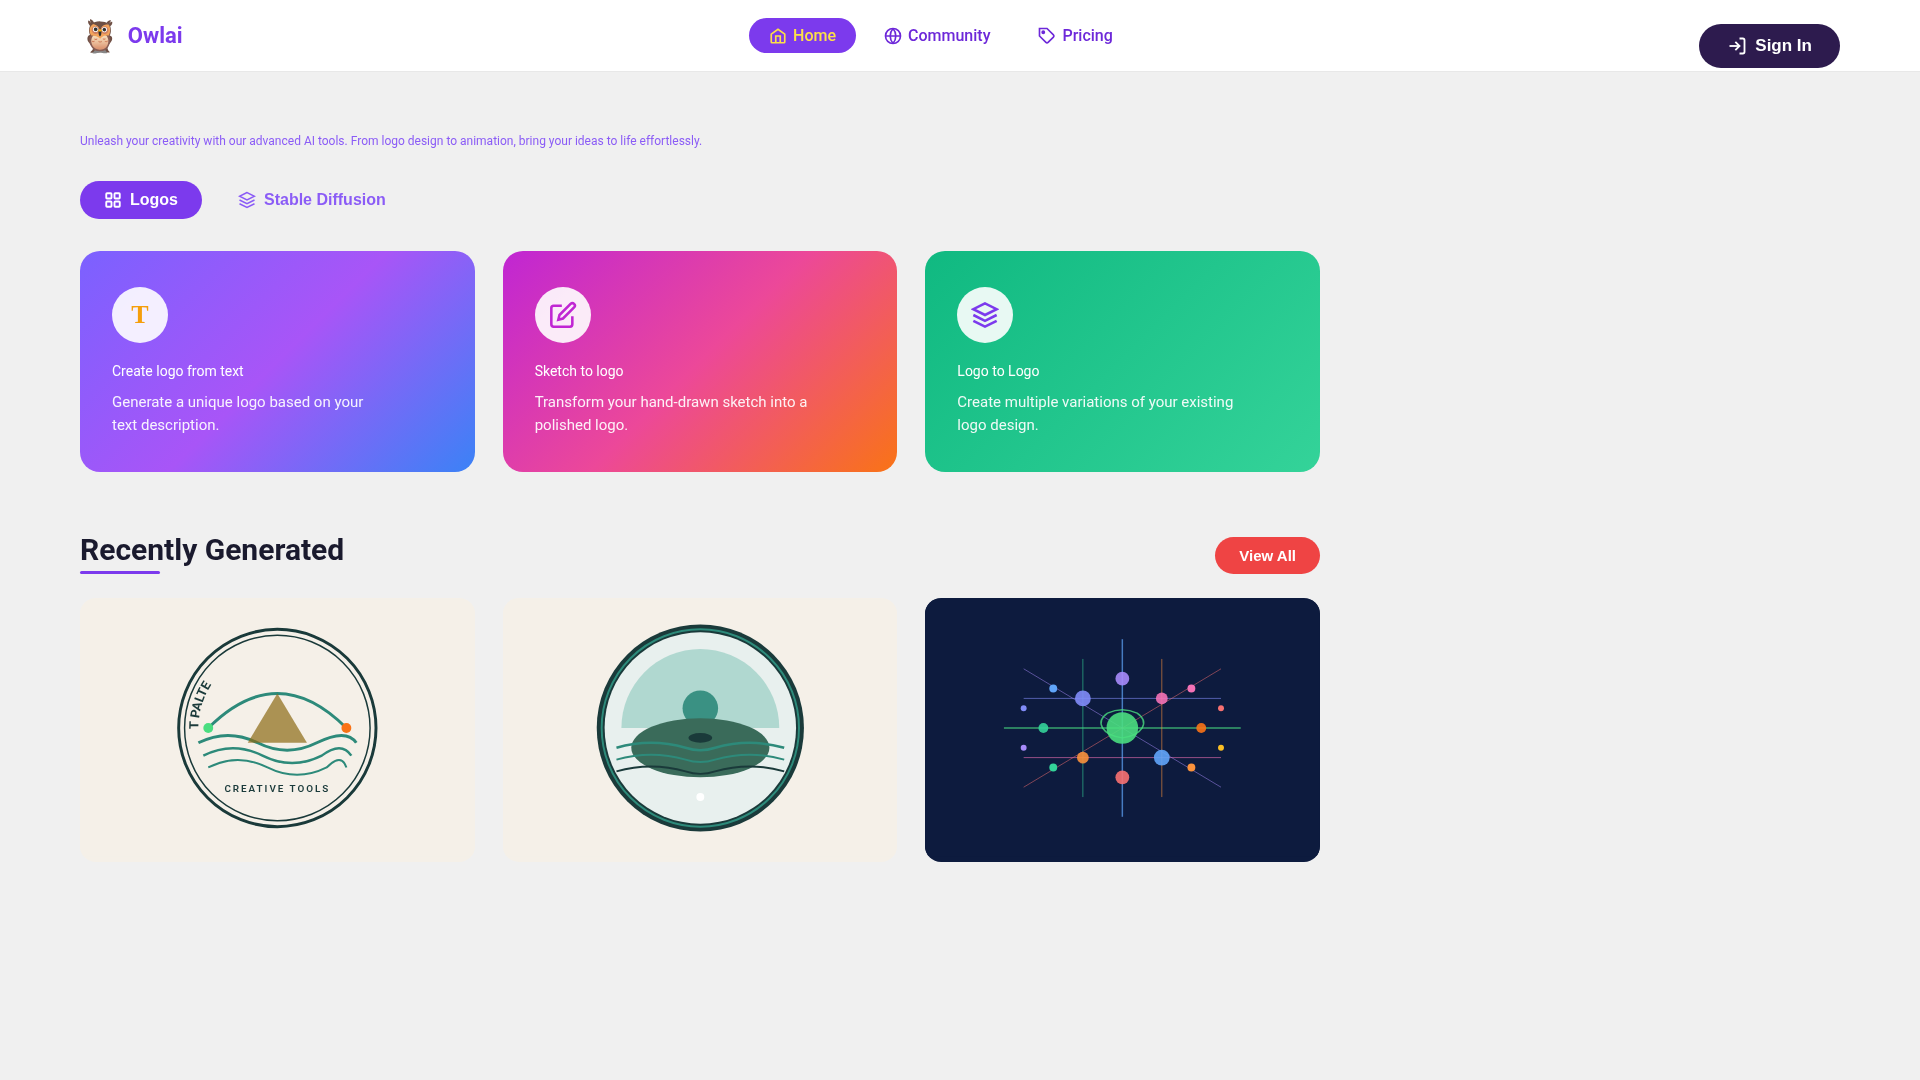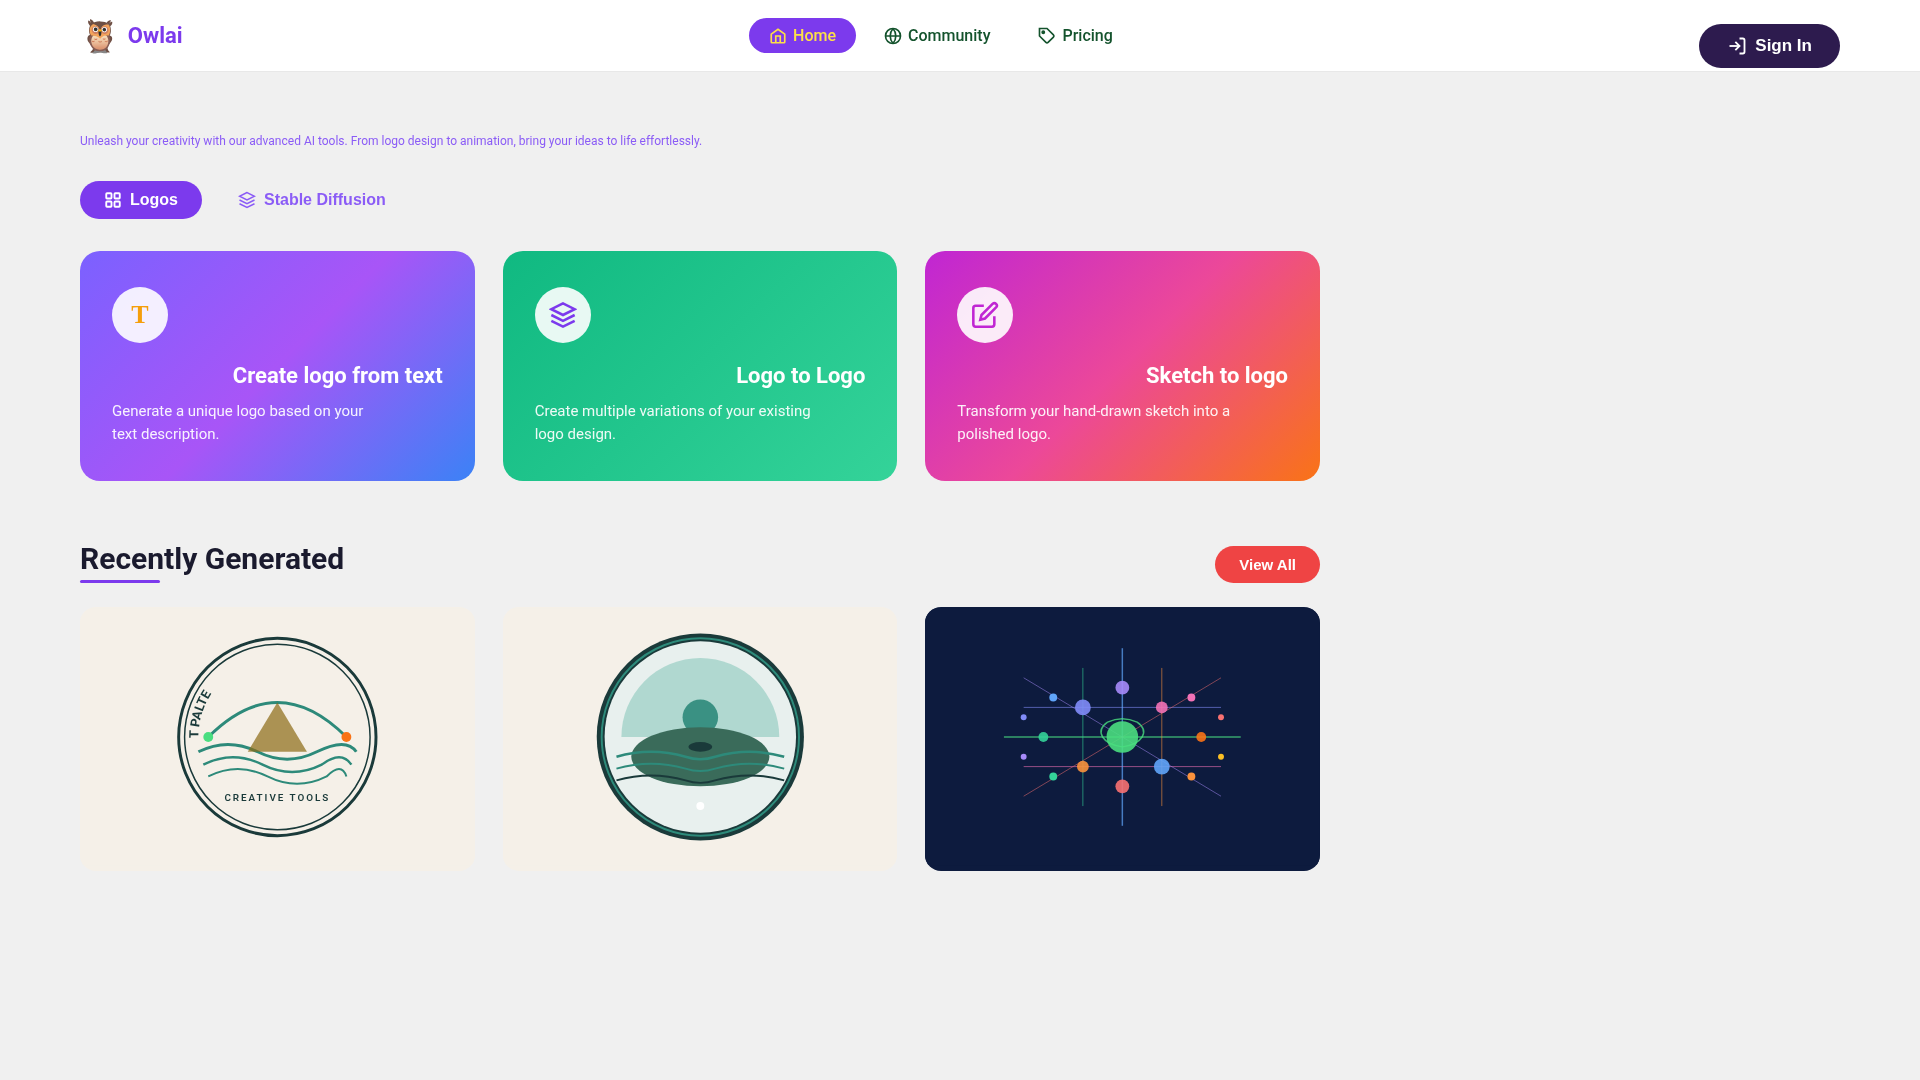--- a/index.html
+++ b/index.html
@@ -41,21 +41,21 @@
     }
     .nav-item {
       display: flex;
       align-items: center;
       gap: 6px;
       padding: 8px 20px;
       border-radius: 24px;
       cursor: pointer;
       font-size: 16px;
       font-weight: 500;
-      color: #14532d;
+      color: #6d28d9;
       text-decoration: none;
       transition: background 0.2s;
     }
     .nav-item.active {
       background: #7c3aed;
       color: #fde047;
     }
     .nav-icon {
       width: 18px;
       height: 18px;
@@ -149,24 +149,23 @@
       width: 56px;
       height: 56px;
       background: rgba(255,255,255,0.9);
       border-radius: 50%;
       display: flex;
       align-items: center;
       justify-content: center;
       margin-bottom: 20px;
     }
     .card-title {
-      font-size: 22px;
-      font-weight: 700;
+      font-size: 14px;
+      font-weight: 400;
       margin-bottom: 12px;
-      text-align: right;
     }
     .card-desc {
       font-size: 15px;
       opacity: 0.92;
       line-height: 1.5;
       max-width: 280px;
     }
 
     
     .section-header {
@@ -297,45 +296,45 @@
   </div>
 
   <div class="cards-row">
 
     <div class="card card-1">
       <div class="card-icon-wrap">
         <span style="font-size:26px; font-weight:800; color:#f59e0b; font-family:serif;">T</span>
       </div>
       <div class="card-title">Create logo from text</div>
       <div class="card-desc">Generate a unique logo based on your text description.</div>
+    </div>
+
+    <div class="card card-2">
+      <div class="card-icon-wrap">
+        <svg width="28" height="28" viewBox="0 0 24 24" fill="none" stroke="#c026d3" stroke-width="2.2">
+          <path d="M11 4H4a2 2 0 00-2 2v14a2 2 0 002 2h14a2 2 0 002-2v-7"></path>
+          <path d="M18.5 2.5a2.121 2.121 0 013 3L12 15l-4 1 1-4 9.5-9.5z"></path>
+        </svg>
+      </div>
+      <div class="card-title">Sketch to logo</div>
+      <div class="card-desc">Transform your hand-drawn sketch into a polished logo.</div>
     </div>
 
     <div class="card card-3">
       <div class="card-icon-wrap">
         <svg width="28" height="28" viewBox="0 0 24 24" fill="none" stroke="#7c3aed" stroke-width="2.2">
           <polygon points="12 2 2 7 12 12 22 7 12 2"></polygon>
           <polyline points="2 17 12 22 22 17"></polyline>
           <polyline points="2 12 12 17 22 12"></polyline>
         </svg>
       </div>
       <div class="card-title">Logo to Logo</div>
       <div class="card-desc">Create multiple variations of your existing logo design.</div>
     </div>
 
-    <div class="card card-2">
-      <div class="card-icon-wrap">
-        <svg width="28" height="28" viewBox="0 0 24 24" fill="none" stroke="#c026d3" stroke-width="2.2">
-          <path d="M11 4H4a2 2 0 00-2 2v14a2 2 0 002 2h14a2 2 0 002-2v-7"></path>
-          <path d="M18.5 2.5a2.121 2.121 0 013 3L12 15l-4 1 1-4 9.5-9.5z"></path>
-        </svg>
-      </div>
-      <div class="card-title">Sketch to logo</div>
-      <div class="card-desc">Transform your hand-drawn sketch into a polished logo.</div>
-    </div>
-
   </div>
 
   <div class="section-header">
     <div class="section-title-wrap">
       <span class="section-title">Recently Generated</span>
       <div class="section-underline"></div>
     </div>
     <button class="view-all-btn">
       <span>View All</span>
     </button>

